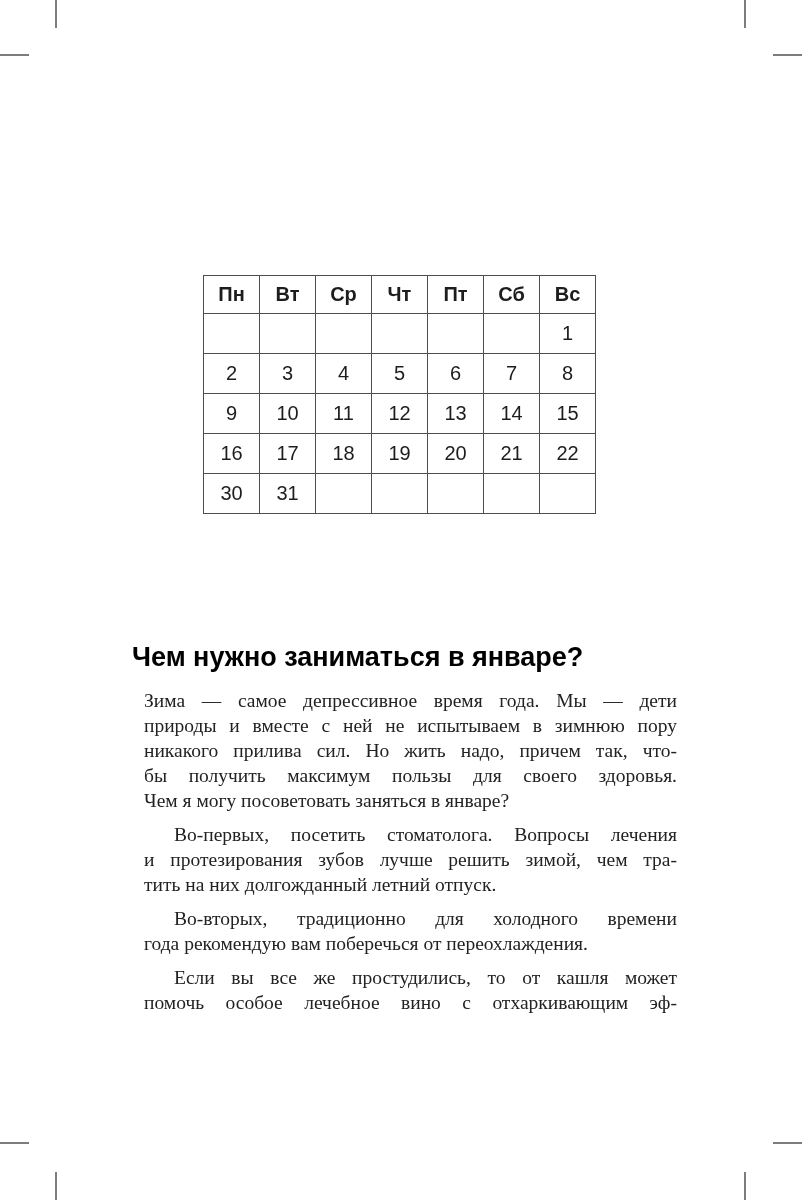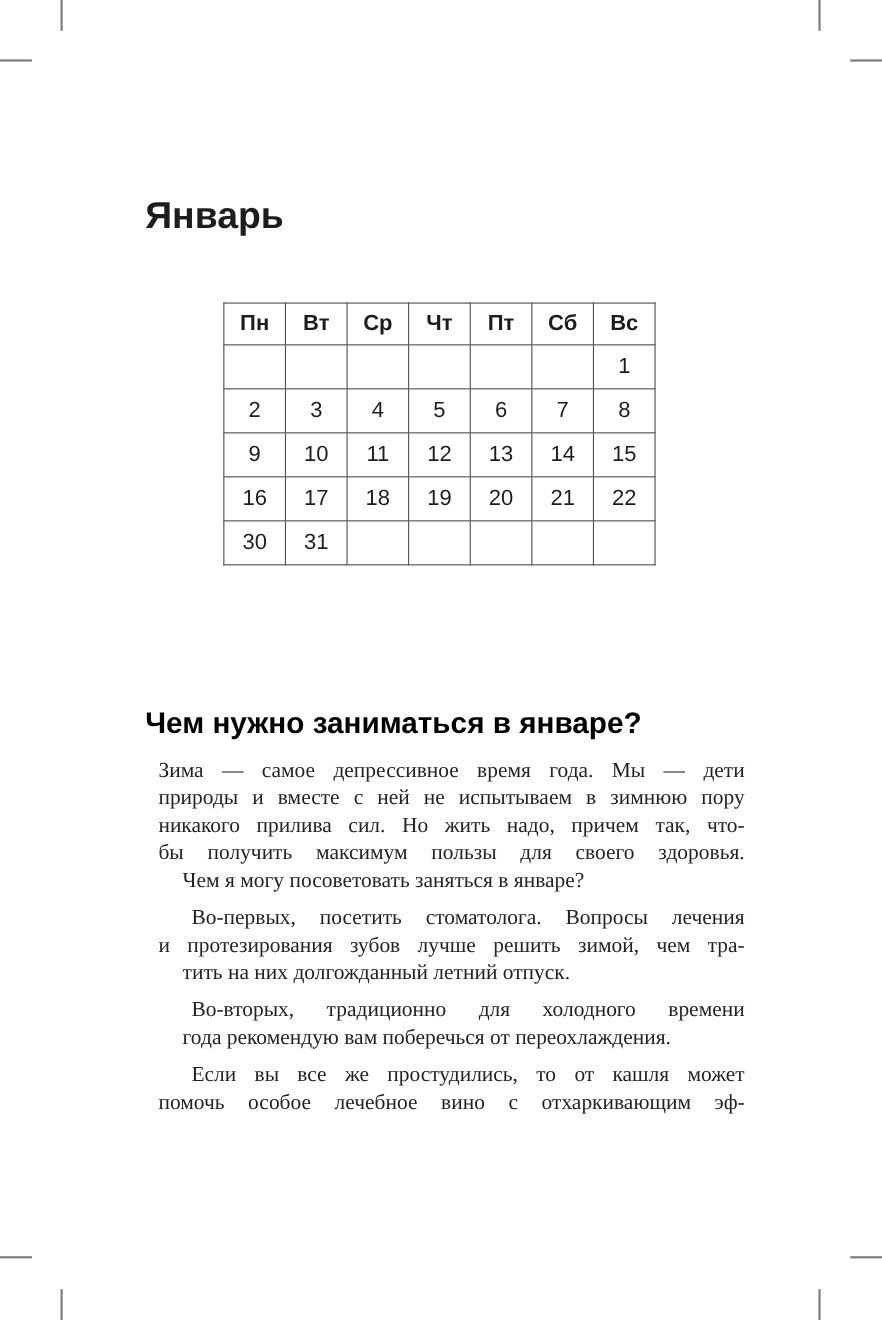--- a/index.html
+++ b/index.html
@@ -106,38 +106,36 @@
     height: 25px;
     overflow: hidden;
     text-align: justify;
     text-align-last: justify;
   }
   .line.first {
     text-indent: 30px;
   }
   .line.last {
     text-align-last: left;
-    margin-left: 22px;
   }
 </style>
 </head>
 <body>
 
 <div class="page">
 
   <div class="crop v tl-v"></div>
   <div class="crop h tl-h"></div>
   <div class="crop v tr-v"></div>
   <div class="crop h tr-h"></div>
   <div class="crop h bl-h"></div>
   <div class="crop v bl-v"></div>
   <div class="crop h br-h"></div>
   <div class="crop v br-v"></div>
 
-  <h1 class="month-title">Январь</h1>
 
   <table class="calendar">
     <thead>
       <tr>
         <th>Пн</th>
         <th>Вт</th>
         <th>Ср</th>
         <th>Чт</th>
         <th>Пт</th>
         <th>Сб</th>

